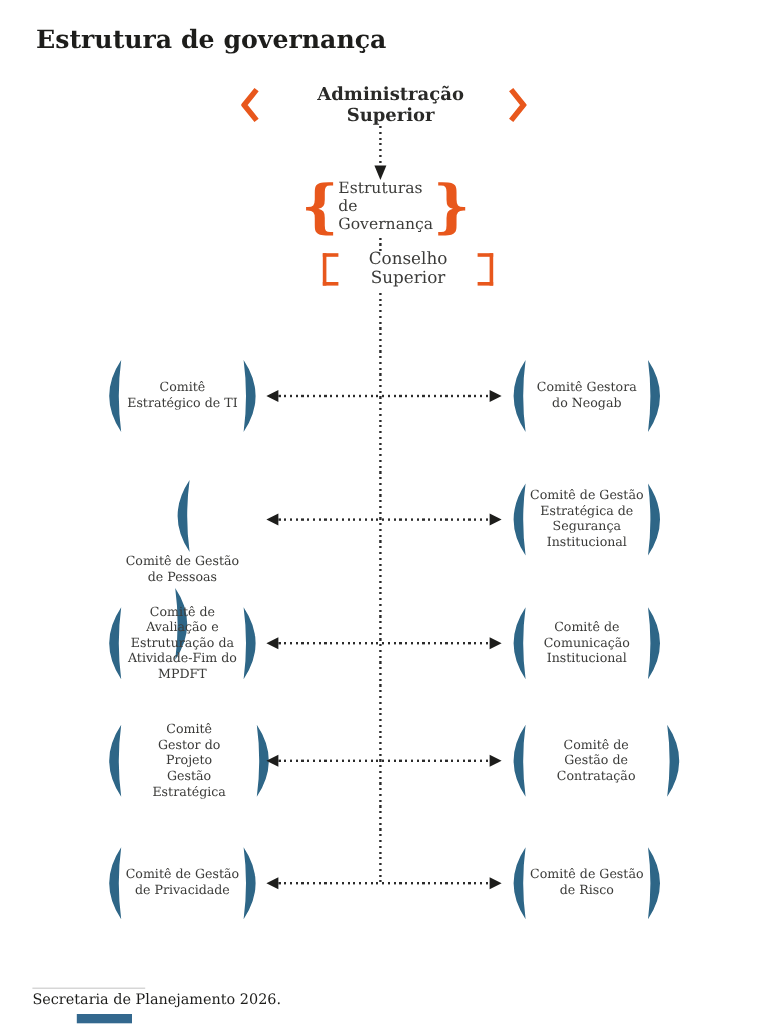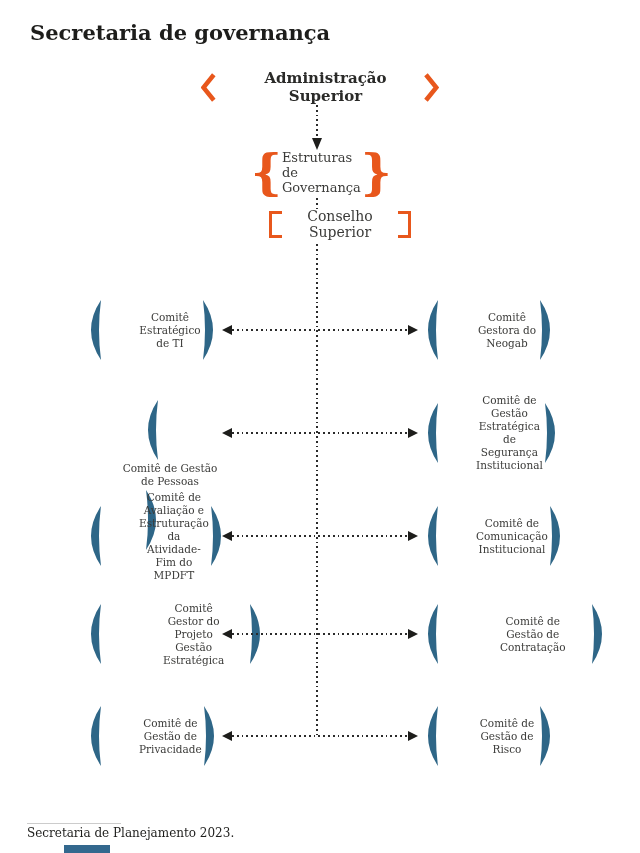--- a/index.html
+++ b/index.html
@@ -31,40 +31,40 @@
 
   
   .bracket-node{position:absolute;left:249px;top:209px;width:142px;height:30px;display:flex;align-items:center;justify-content:space-between;margin-left:20px;}
   .sq{width:14px;height:27px;}
   .sq.l{border-left:3.5px solid var(--accent);border-top:3.5px solid var(--accent);border-bottom:3.5px solid var(--accent);}
   .sq.r{border-right:3.5px solid var(--accent);border-top:3.5px solid var(--accent);border-bottom:3.5px solid var(--accent);}
   .bracket-node .lbl{font-size:14px;color:var(--label);text-align:center;}
 
   
   .cell{position:absolute;width:130px;height:70px;display:flex;align-items:center;justify-content:space-between;}
-  .cell .lbl{width:98px;font-size:10.5px;line-height:13px;color:var(--label);text-align:center;margin-left:36px;}
+  .cell .lbl{width:98px;font-size:10.5px;line-height:13px;color:var(--label);text-align:center;}
   .paren{width:16px;height:64px;display:block;flex:none;}
 
   
   .harrow{position:absolute;left:222px;width:196px;height:12px;display:flex;align-items:center;}
   .tri-l{width:0;height:0;border-top:5px solid transparent;border-bottom:5px solid transparent;border-right:10px solid var(--ink);flex:none;}
   .tri-r{width:0;height:0;border-top:5px solid transparent;border-bottom:5px solid transparent;border-left:10px solid var(--ink);flex:none;}
   .hdots{flex:1;height:2px;background:repeating-linear-gradient(90deg,var(--dot) 0 1.8px,transparent 1.8px 4.8px);}
 
   
   .divider{position:absolute;left:27px;top:823px;width:94px;height:1px;background:#CCCCCC;}
   .footer{position:absolute;left:27px;top:826px;font-size:12px;color:var(--ink);}
   .page-marker{position:absolute;left:64px;top:845px;width:46px;height:8px;background:#33688E;}
 </style>
 </head>
 <body>
 
 <div class="canvas">
 
-  <div class="title">Secretaria de governança</div>
+  <div class="title">Estrutura de governança</div>
 
   <div class="top-node">
     <svg class="chev" viewBox="0 0 15 31">
       <polyline points="13,2.5 2.5,15.5 13,28.5" fill="none" stroke="#E8571C" stroke-width="4.6"></polyline>
     </svg>
     <span class="lbl">Administração Superior</span>
     <svg class="chev" viewBox="0 0 15 31">
       <polyline points="2,2.5 12.5,15.5 2,28.5" fill="none" stroke="#E8571C" stroke-width="4.6"></polyline>
     </svg>
   </div>
@@ -202,16 +202,16 @@
     <svg class="paren" viewBox="0 0 16 64">
         <path d="M 14 2 Q -6 32 14 62 Q 10 32 14 2 Z" fill="#2E6687"></path>
       </svg>
     <span class="lbl">Comitê de Gestão de Risco</span>
     <svg class="paren" viewBox="0 0 16 64">
         <path d="M 2 2 Q 22 32 2 62 Q 6 32 2 2 Z" fill="#2E6687"></path>
       </svg>
   </div>
 
   <div class="divider"></div>
-  <div class="footer">Secretaria de Planejamento 2023.</div>
+  <div class="footer">Secretaria de Planejamento 2026.</div>
   <div class="page-marker"></div>
 
 </div>
 
 </body></html>

